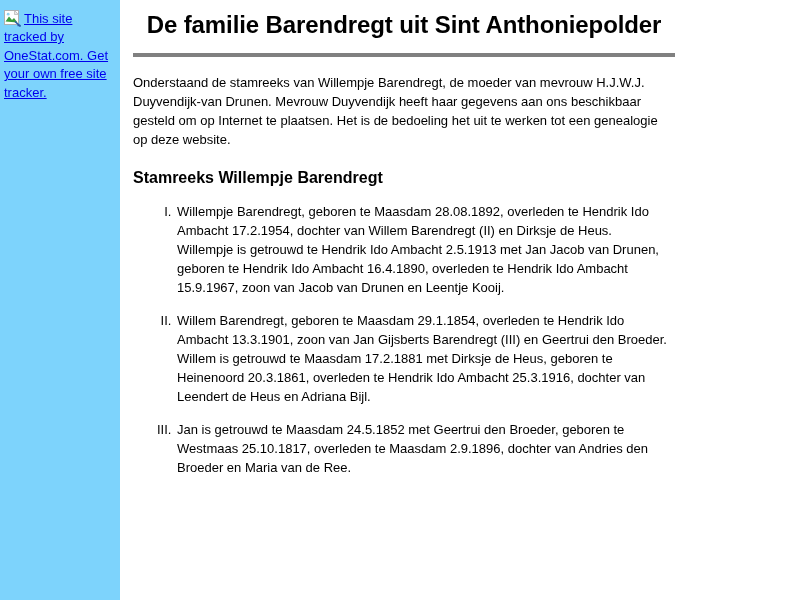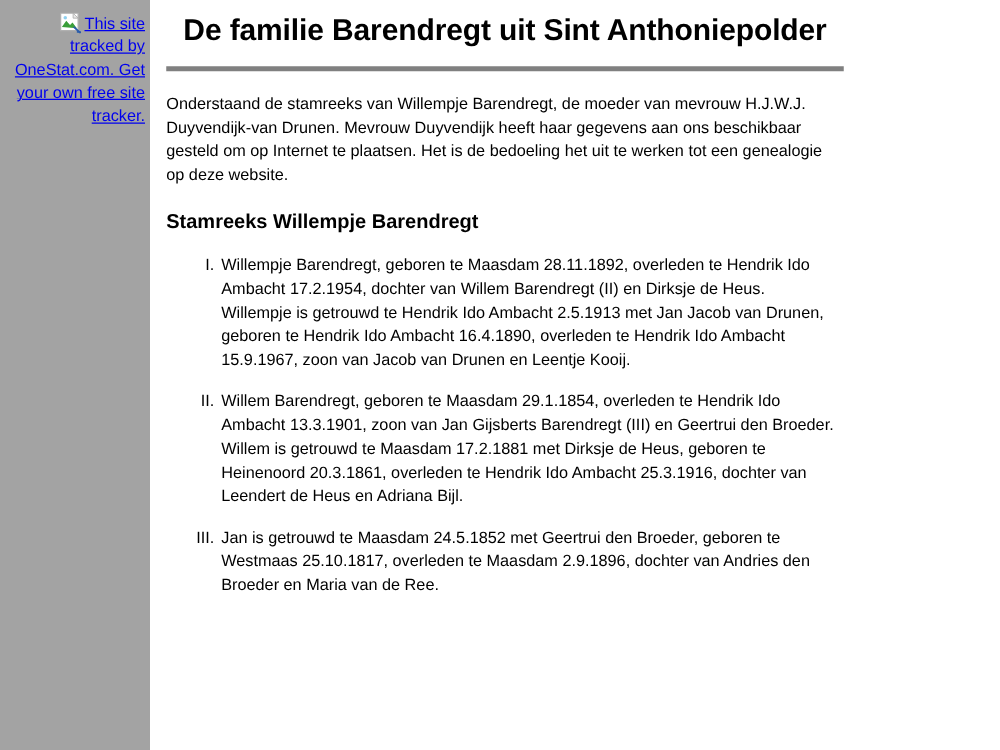--- a/index.html
+++ b/index.html
@@ -20,22 +20,22 @@
     display: flex;
     width: 800px;
     height: 600px;
     align-items: stretch;
   }
 
   
   .sidebar {
     width: 120px;
     min-width: 120px;
-    background: #a3a3a3;
-    text-align: right;
+    background: #7dd3fc;
+    text-align: left;
     padding: 10px 4px 0 4px;
     box-sizing: border-box;
     line-height: 1.42;
   }
   .tracker-link {
     color: #0000ee;
     text-decoration: underline;
     font-size: 13px;
     font-family: "Liberation Sans", sans-serif;
   }
@@ -147,21 +147,21 @@
     <div class="navlinks">
     </div>
 
 
     <p class="intro">Onderstaand de stamreeks van Willempje Barendregt, de moeder van mevrouw H.J.W.J. Duyvendijk-van Drunen. Mevrouw Duyvendijk heeft haar gegevens aan ons beschikbaar gesteld om op Internet te plaatsen. Het is de bedoeling het uit te werken tot een genealogie op deze website.</p>
 
     <h2 class="stamreeks-head">Stamreeks Willempje Barendregt</h2>
 
     <ol class="generations">
         <li>
-          <span class="para">Willempje Barendregt, geboren te Maasdam 28.11.1892, overleden te Hendrik Ido Ambacht 17.2.1954, dochter van Willem Barendregt (II) en Dirksje de Heus.</span>
+          <span class="para">Willempje Barendregt, geboren te Maasdam 28.08.1892, overleden te Hendrik Ido Ambacht 17.2.1954, dochter van Willem Barendregt (II) en Dirksje de Heus.</span>
           <span class="para">Willempje is getrouwd te Hendrik Ido Ambacht 2.5.1913 met Jan Jacob van Drunen, geboren te Hendrik Ido Ambacht 16.4.1890, overleden te Hendrik Ido Ambacht 15.9.1967, zoon van Jacob van Drunen en Leentje Kooij.</span>
         </li>
         <li>
           <span class="para">Willem Barendregt, geboren te Maasdam 29.1.1854, overleden te Hendrik Ido Ambacht 13.3.1901, zoon van Jan Gijsberts Barendregt (III) en Geertrui den Broeder.</span>
           <span class="para">Willem is getrouwd te Maasdam 17.2.1881 met Dirksje de Heus, geboren te Heinenoord 20.3.1861, overleden te Hendrik Ido Ambacht 25.3.1916, dochter van Leendert de Heus en Adriana Bijl.</span>
         </li>
         <li>
           <span class="para">Jan is getrouwd te Maasdam 24.5.1852 met Geertrui den Broeder, geboren te Westmaas 25.10.1817, overleden te Maasdam 2.9.1896, dochter van Andries den Broeder en Maria van de Ree.</span>
         </li>
       </ol>

